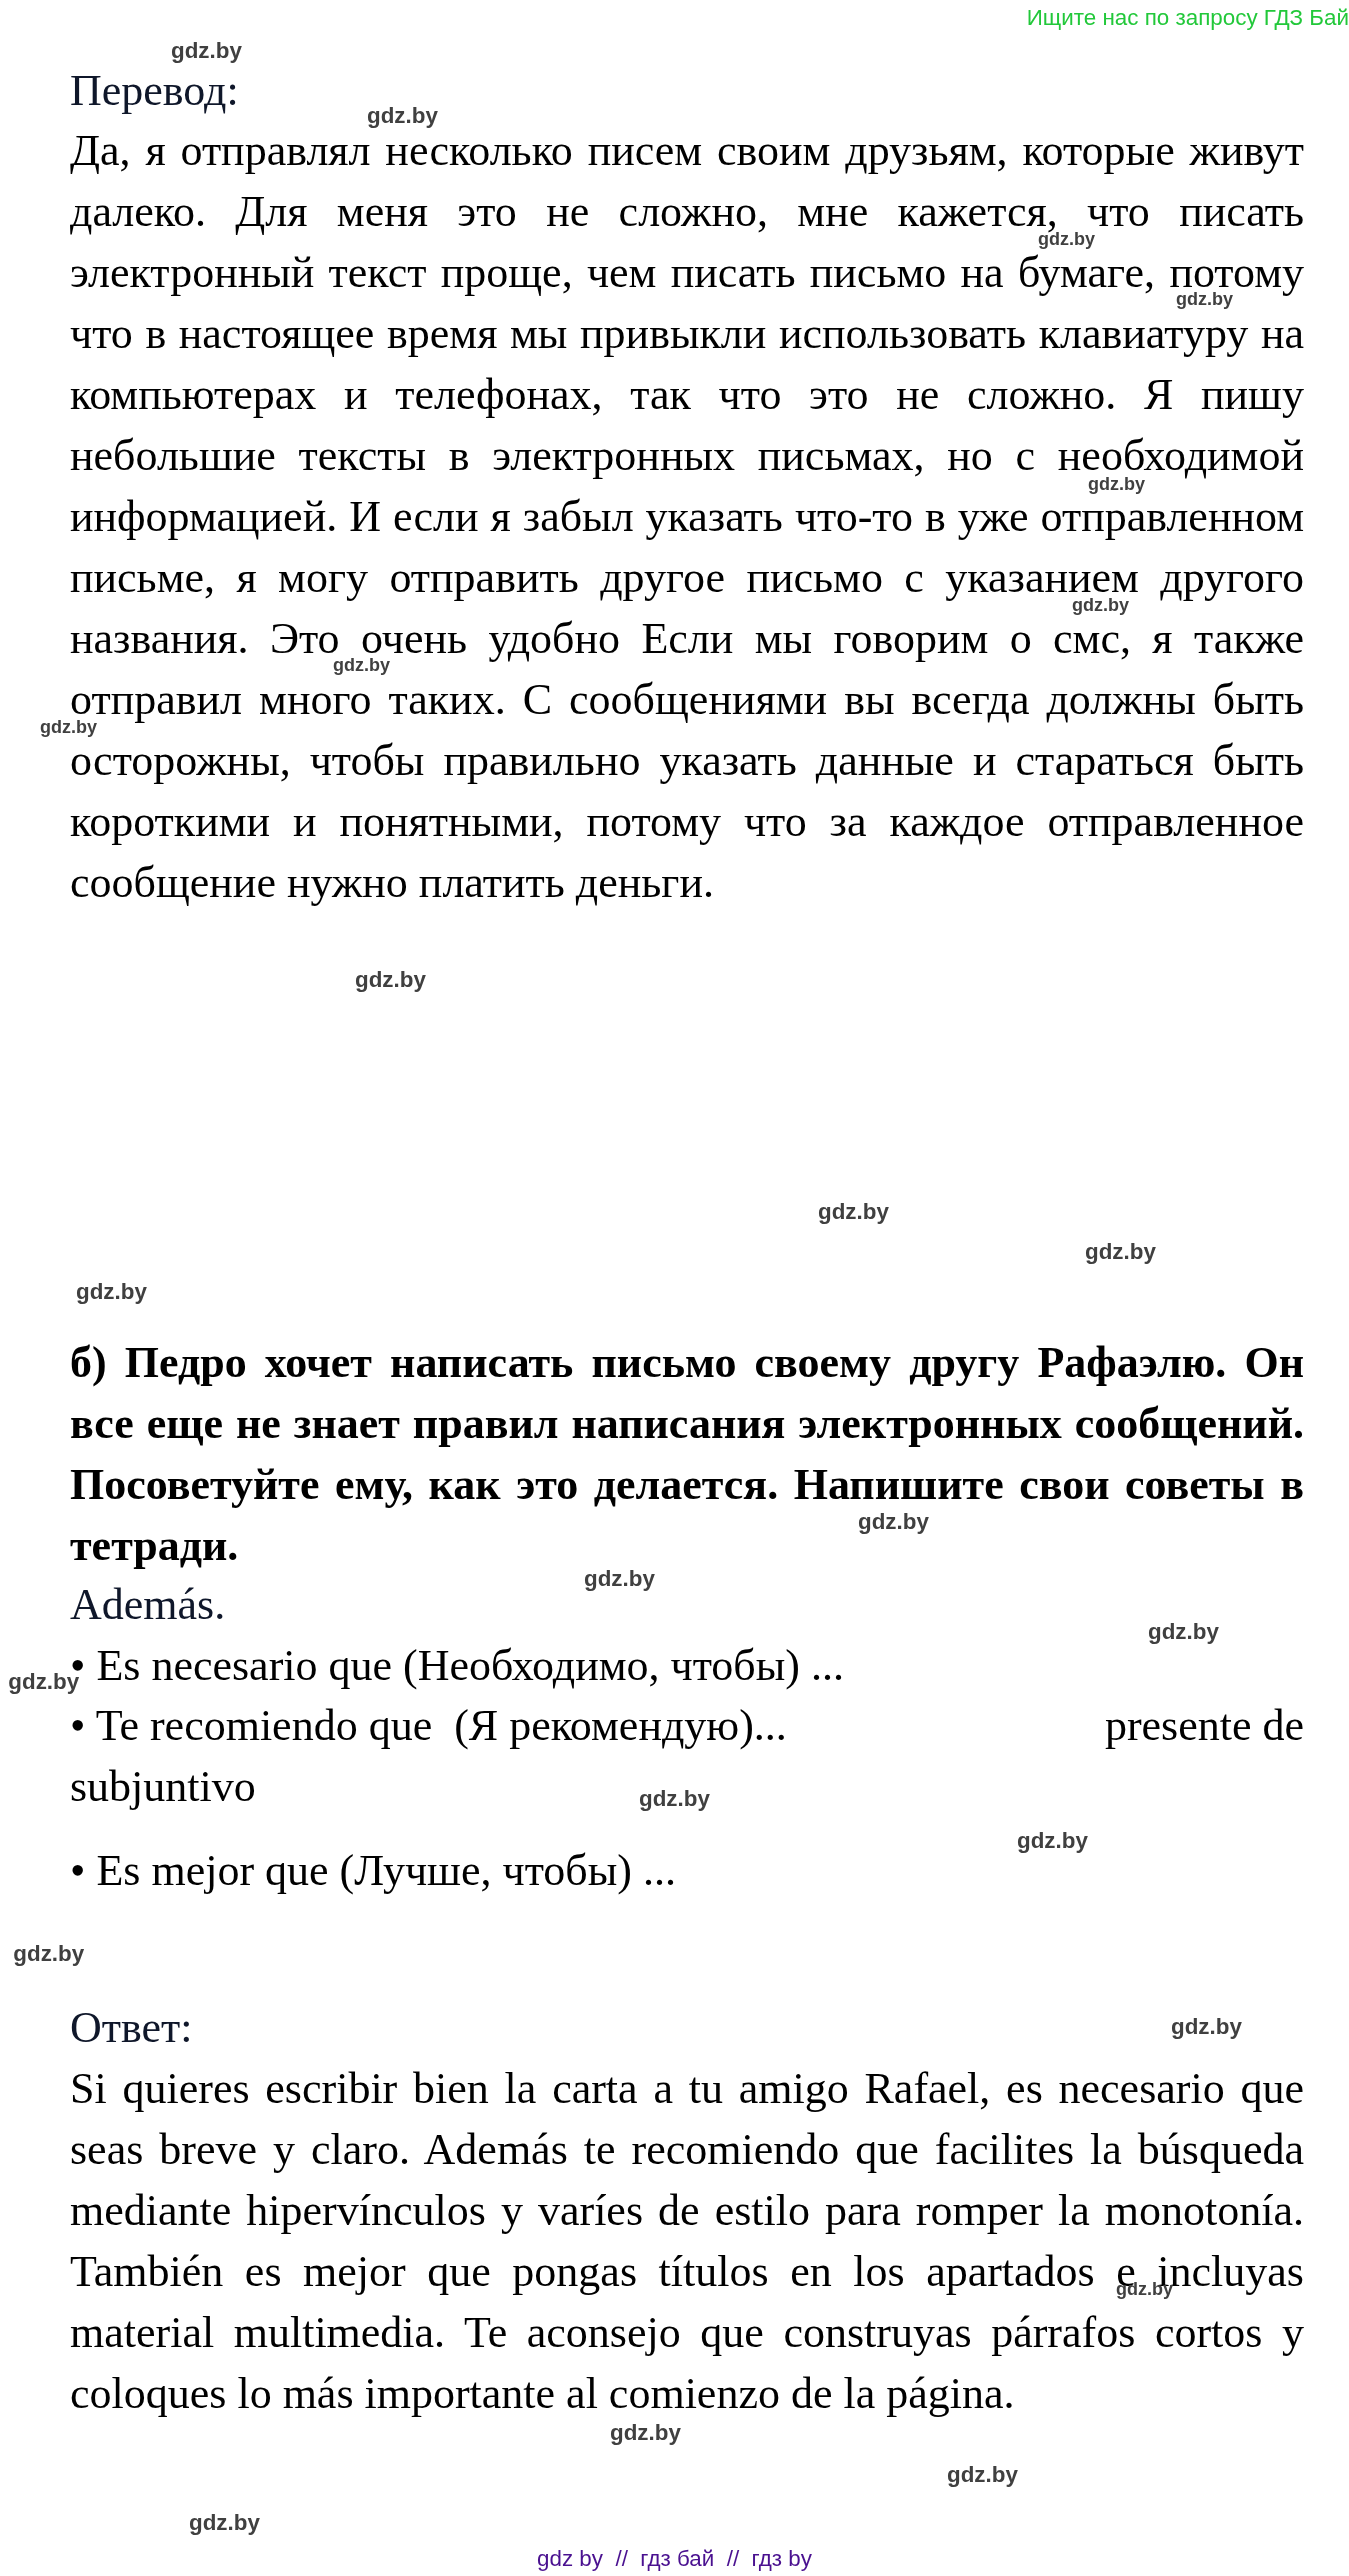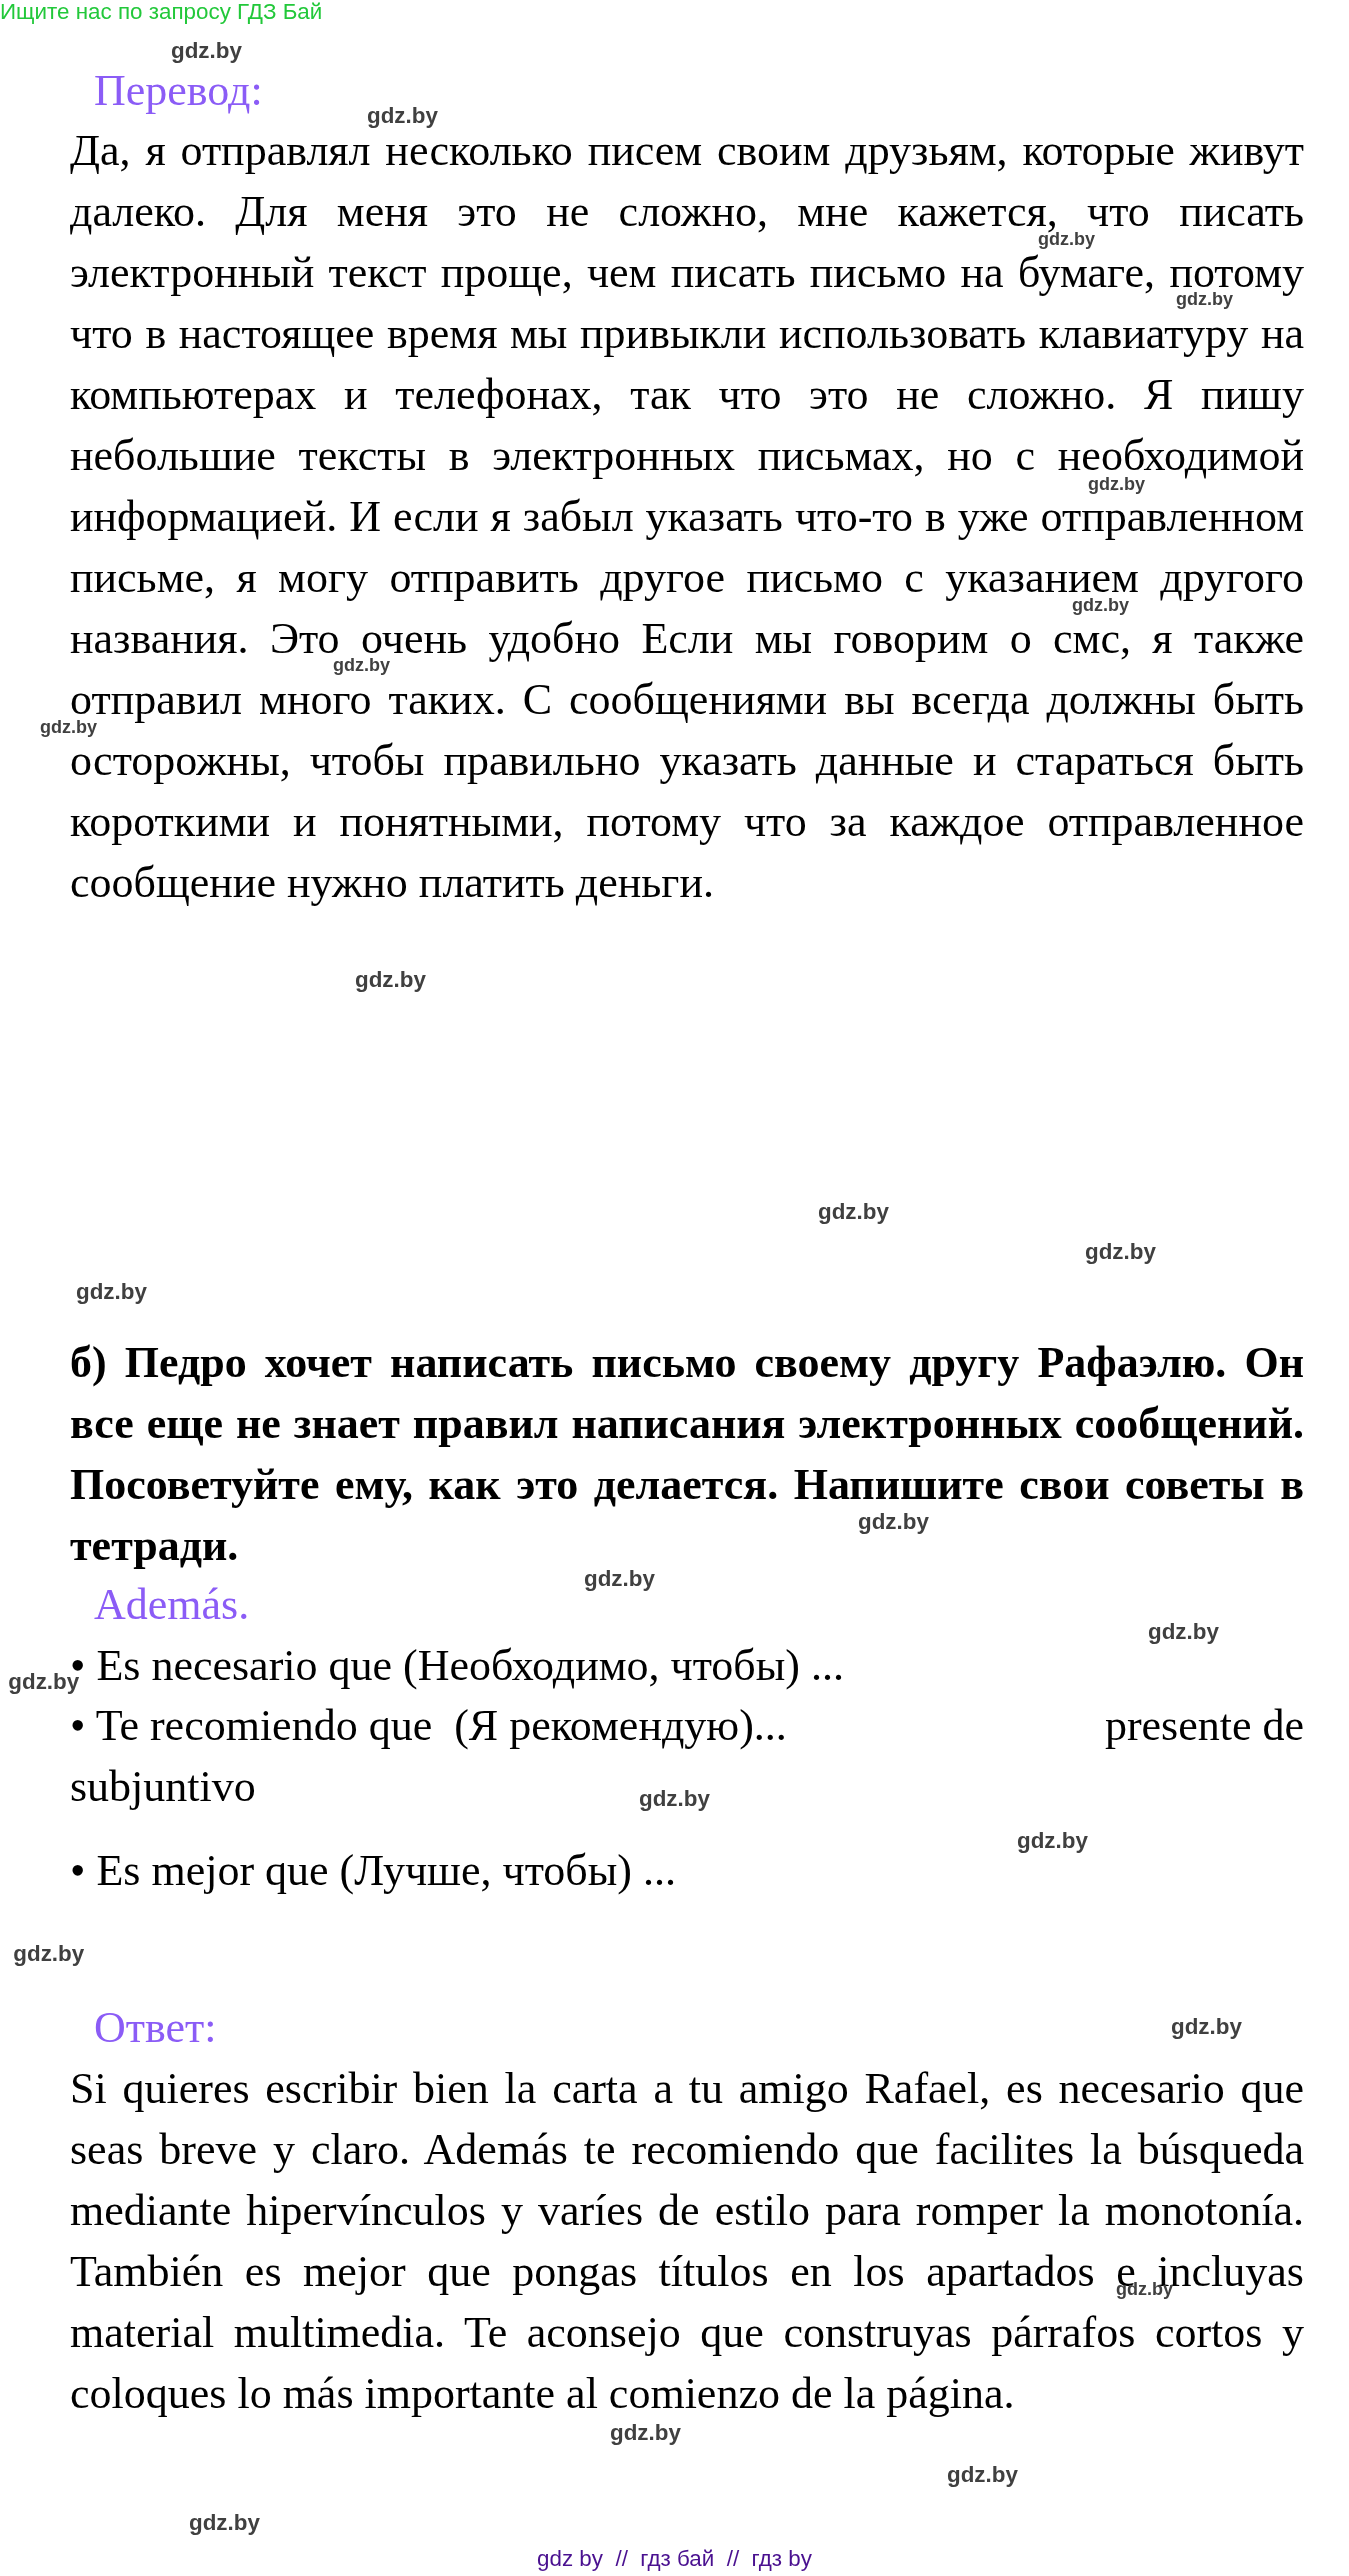--- a/index.html
+++ b/index.html
@@ -1,33 +1,33 @@
 <!DOCTYPE html>
 <html style="font-size:13.3px"><head>
 <meta charset="utf-8">
 <style>
   html, body { margin: 0; padding: 0; background: #ffffff; }
   body { width: 1349px; height: 2576px; position: relative; overflow: hidden; }
   .page { position: absolute; left: 0; top: 0; width: 1349px; height: 2576px; }
   .top-banner {
-    position: absolute; left: 0; top: 0; width: 1349px; height: 25px;
-    text-align: left; font-family: "Liberation Sans", sans-serif;
+    position: absolute; left: 0; top: 6px; width: 1349px; height: 25px;
+    text-align: right; font-family: "Liberation Sans", sans-serif;
     font-size: 22.4px; line-height: 23px; color: #22c83a;
   }
   .footer-banner {
     position: absolute; left: 0; top: 2546px; width: 1349px; height: 26.5px;
     text-align: center; font-family: "Liberation Sans", sans-serif;
     font-size: 22.4px; line-height: 26.5px; color: #4a1190; white-space: pre;
   }
   .text-block {
     position: absolute; left: 70px; width: 1234px;
     font-family: "Liberation Serif", serif; font-size: 44px; line-height: 61px;
     color: #000; text-align: justify; text-align-last: left;
   }
-  .heading { position: absolute; left: 70px; font-family: "Liberation Serif", serif; font-size: 44px; line-height: 61px; color: #8b5cf6; margin-left: 24px; }
+  .heading { position: absolute; left: 70px; font-family: "Liberation Serif", serif; font-size: 44px; line-height: 61px; color: #0f172a; }
   .task { position: absolute; left: 70px; top: 1332px; width: 1234px; font-family: "Liberation Serif", serif; font-size: 44px; line-height: 61px; font-weight: bold; text-align: justify; text-align-last: left; }
   .bullet-line { position: absolute; left: 70px; font-family: "Liberation Serif", serif; font-size: 44px; line-height: 61px; color: #000; white-space: nowrap; }
   .bullet-line.wide { width: 1234px; display: flex; justify-content: space-between; }
   .wm {
     position: absolute; font-family: "Liberation Sans", sans-serif; font-size: 22.4px;
     line-height: 25px; color: #404040; white-space: nowrap; font-weight: bold;
   }
   .wm.small { font-size: 18px; line-height: 20px; }
 </style>
 </head>

